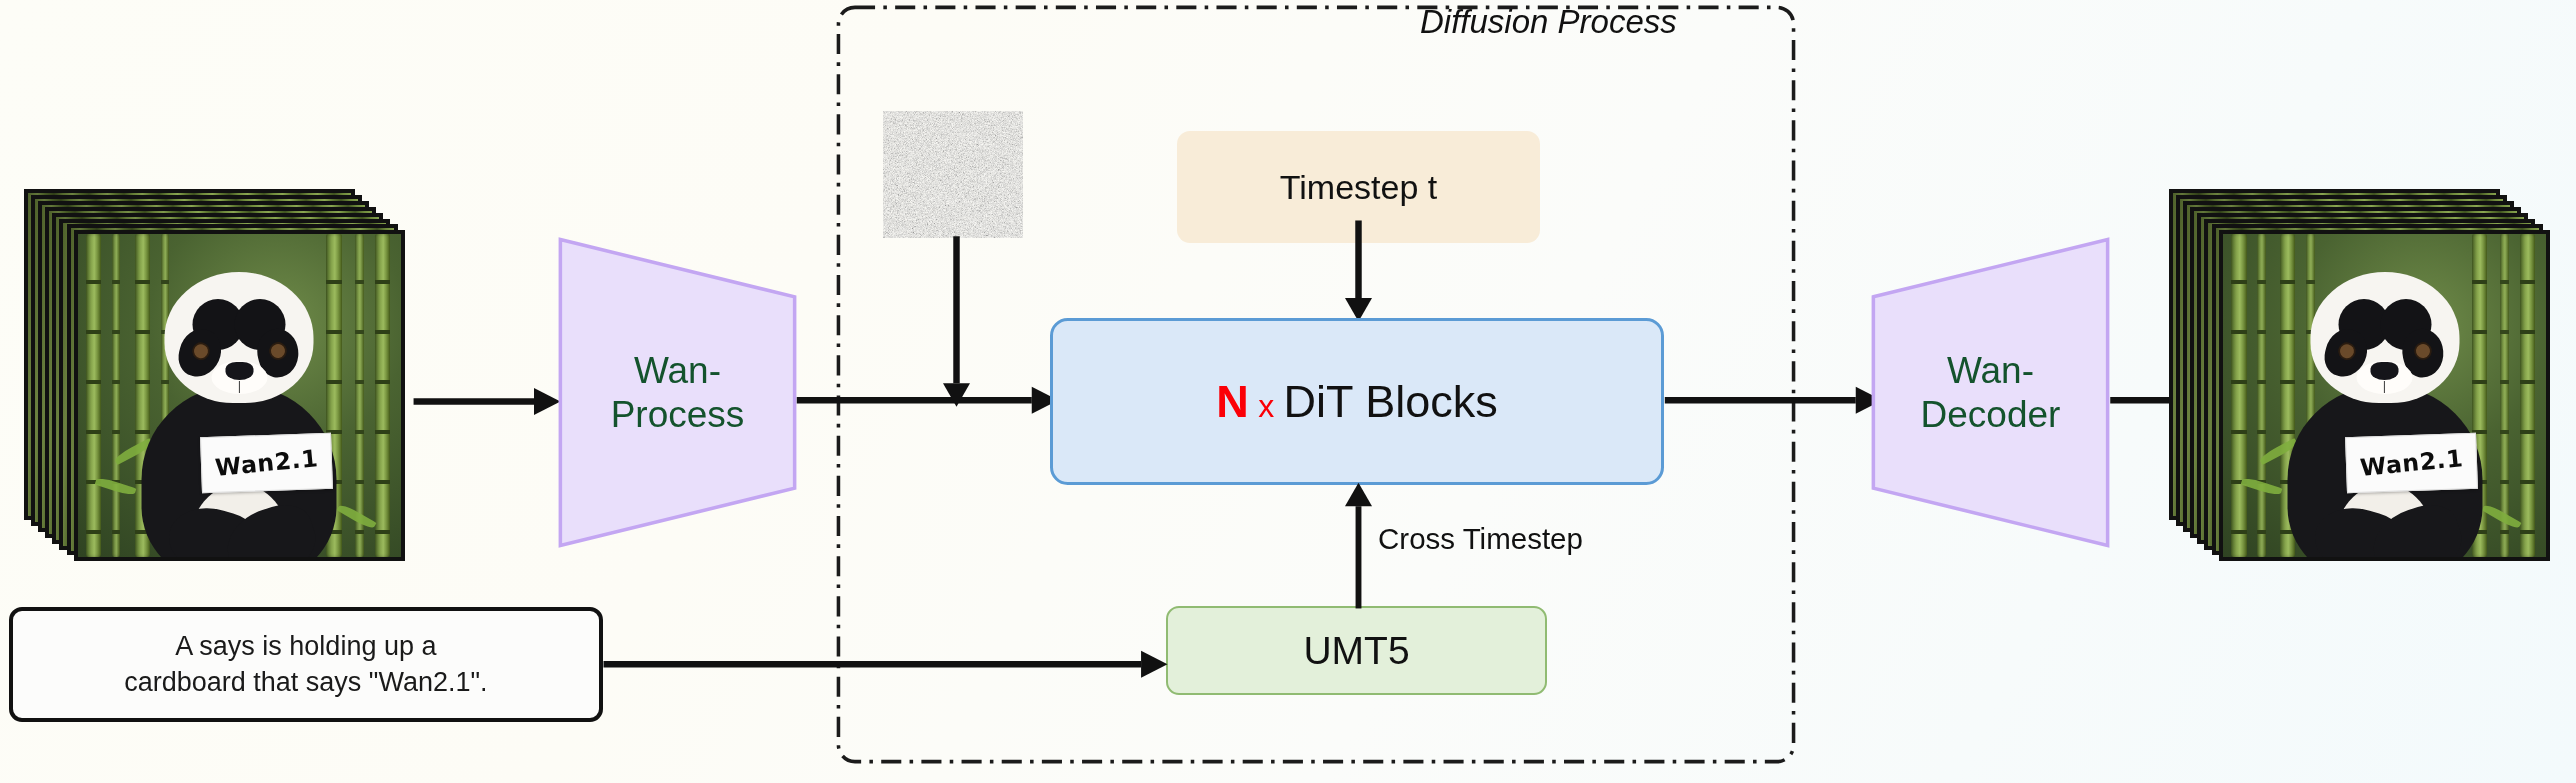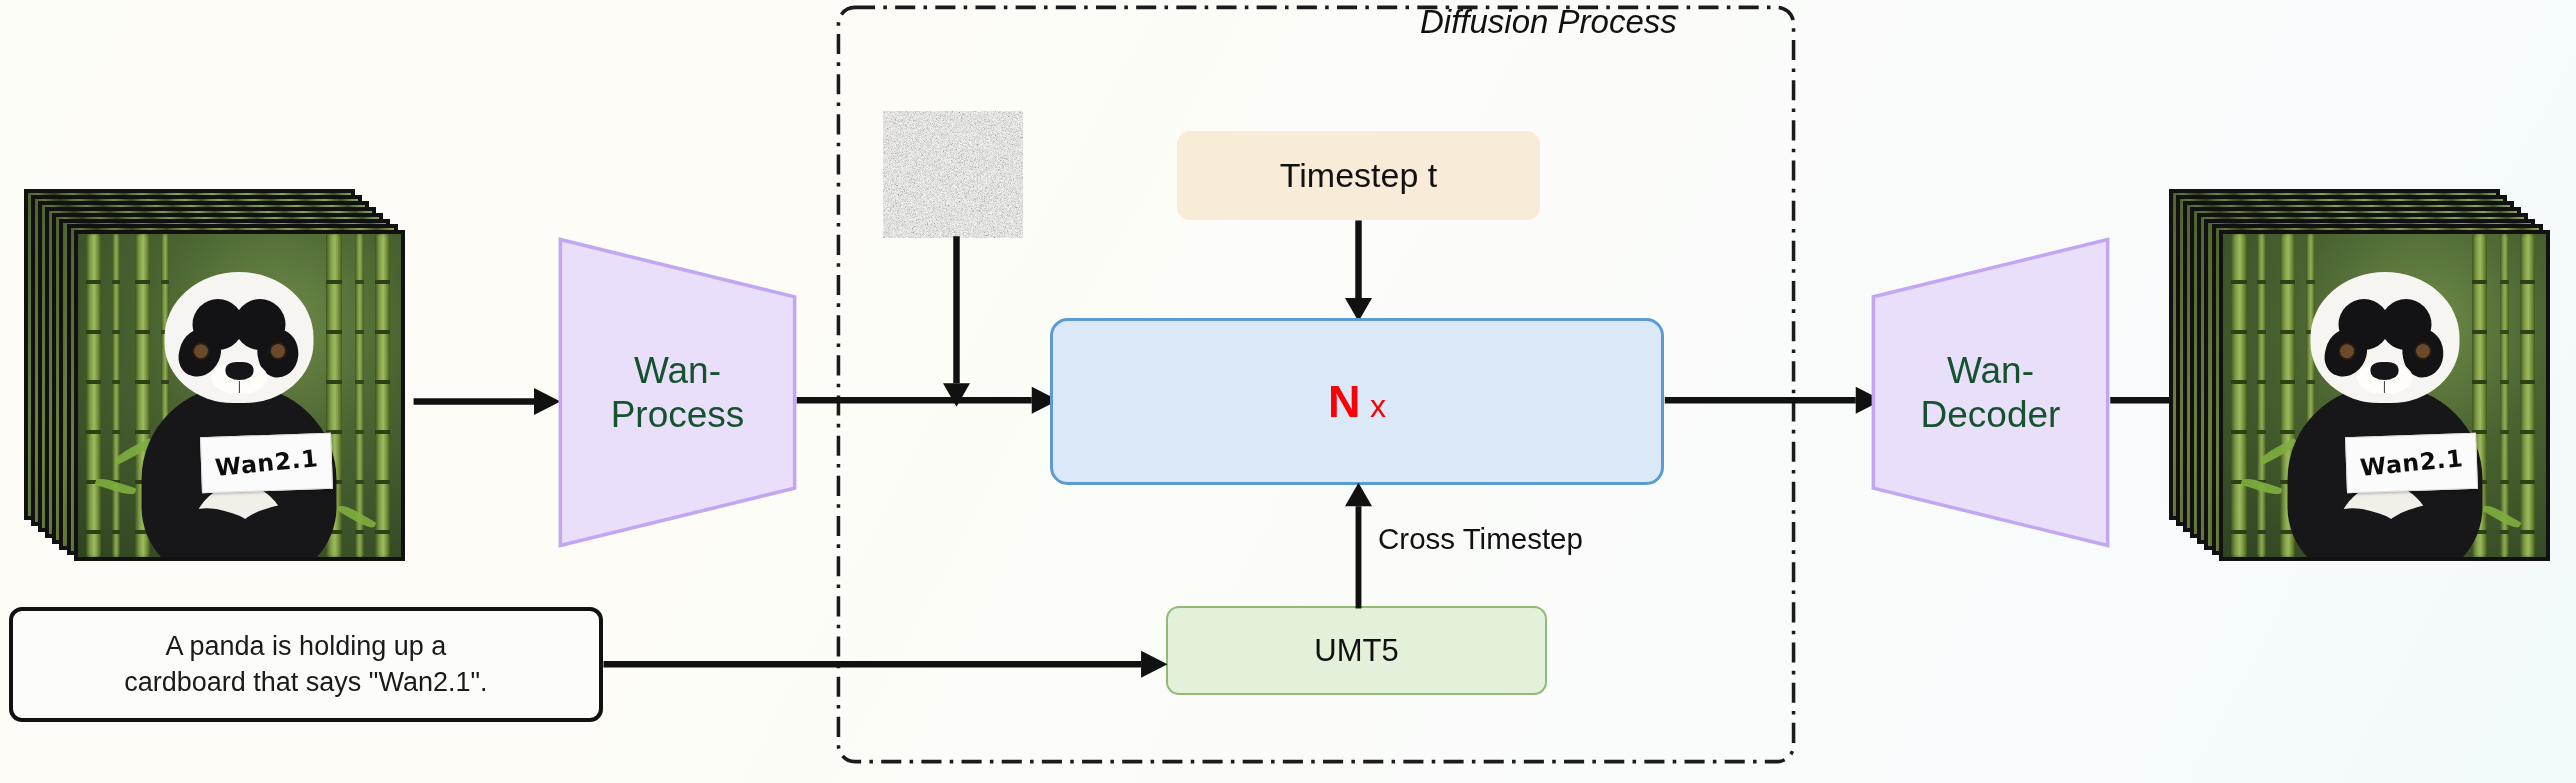--- a/index.html
+++ b/index.html
@@ -170,56 +170,57 @@
       </defs>
       <rect x="0" y="0" width="237" height="215" filter="url(#grain)"></rect>
     </svg>
   </div>
 
   <svg class="abs" style="left:933px;top:236px;" width="47" height="171" viewBox="0 0 80 290">
     <line x1="40" y1="0" x2="40" y2="250" stroke="#111" stroke-width="11"></line>
     <polygon points="17,250 40,290 63,250" fill="#111"></polygon>
   </svg>
 
-  <div class="rbox" style="left:1177px;top:131px;width:363px;height:89px;background:#f8ecd8;border-radius:13px;">
+  <div class="rbox" style="left:1177px;top:131px;width:363px;height:112px;background:#f8ecd8;border-radius:13px;">
     <span style="font-size:34px;color:#111;">Timestep t</span>
   </div>
 
   <svg class="abs" style="left:1335px;top:220px;" width="47" height="102" viewBox="0 0 80 172">
     <line x1="40" y1="0" x2="40" y2="132" stroke="#111" stroke-width="11"></line>
     <polygon points="17,132 40,172 63,132" fill="#111"></polygon>
   </svg>
 
   <div class="rbox" style="left:1050px;top:318px;width:614px;height:167px;background:#dae8f8;
               border:3px solid #5b9bd5;border-radius:17.7px;">
     <span style="display:inline-flex;align-items:baseline;gap:9.4px;">
       <span style="font-size:45px;font-weight:bold;color:#fb0007;">N</span>
       <span style="font-size:32px;color:#fb0007;">x</span>
+      <span style="font-size:45px;color:#111;">DiT Blocks</span>
     </span>
   </div>
 
   <svg class="abs" style="left:1664px;top:378px;" width="219" height="47" viewBox="0 0 370 80">
     <line x1="0" y1="38" x2="325" y2="38" stroke="#111" stroke-width="11"></line>
     <polygon points="325,15 370,38 325,61" fill="#111"></polygon>
   </svg>
 
   <div class="rbox" style="left:1166px;top:606px;width:381px;height:89px;background:#e3f0da;
               border:2.4px solid #90bb72;border-radius:13px;">
-    <span style="font-size:31px;color:#111;">UMT5</span>
+    <span style="font-size:39px;color:#111;">UMT5</span>
   </div>
 
   <svg class="abs" style="left:1335px;top:481px;" width="47" height="128" viewBox="0 0 80 216">
     <line x1="40" y1="216" x2="40" y2="42" stroke="#111" stroke-width="10"></line>
     <polygon points="17,42 40,2 63,42" fill="#111"></polygon>
   </svg>
   <div class="edge-label" style="left:1378px;top:522px;">Cross Timestep</div>
 
   <div class="rbox" style="left:8.9px;top:607px;width:594px;height:115px;background:#fcfcfb;
               border:4.1px solid #111;border-radius:13px;flex-direction:column;">
-    <div class="prompt-text">A panda is holding up a</div>
+    <div class="prompt-text">A says is holding up a</div>
     <div class="prompt-text">cardboard that says "Wan2.1".</div>
   </div>
 
   <svg class="abs" style="left:602px;top:642px;" width="567" height="47" viewBox="0 0 960 80">
     <line x1="0" y1="38" x2="915" y2="38" stroke="#111" stroke-width="11"></line>
     <polygon points="915,15 960,38 915,61" fill="#111"></polygon>
   </svg>
 
   <div class="trapz" style="left:1871px;top:236px;width:239px;height:313px;">
     <svg viewBox="0 0 405 530" preserveAspectRatio="none">

